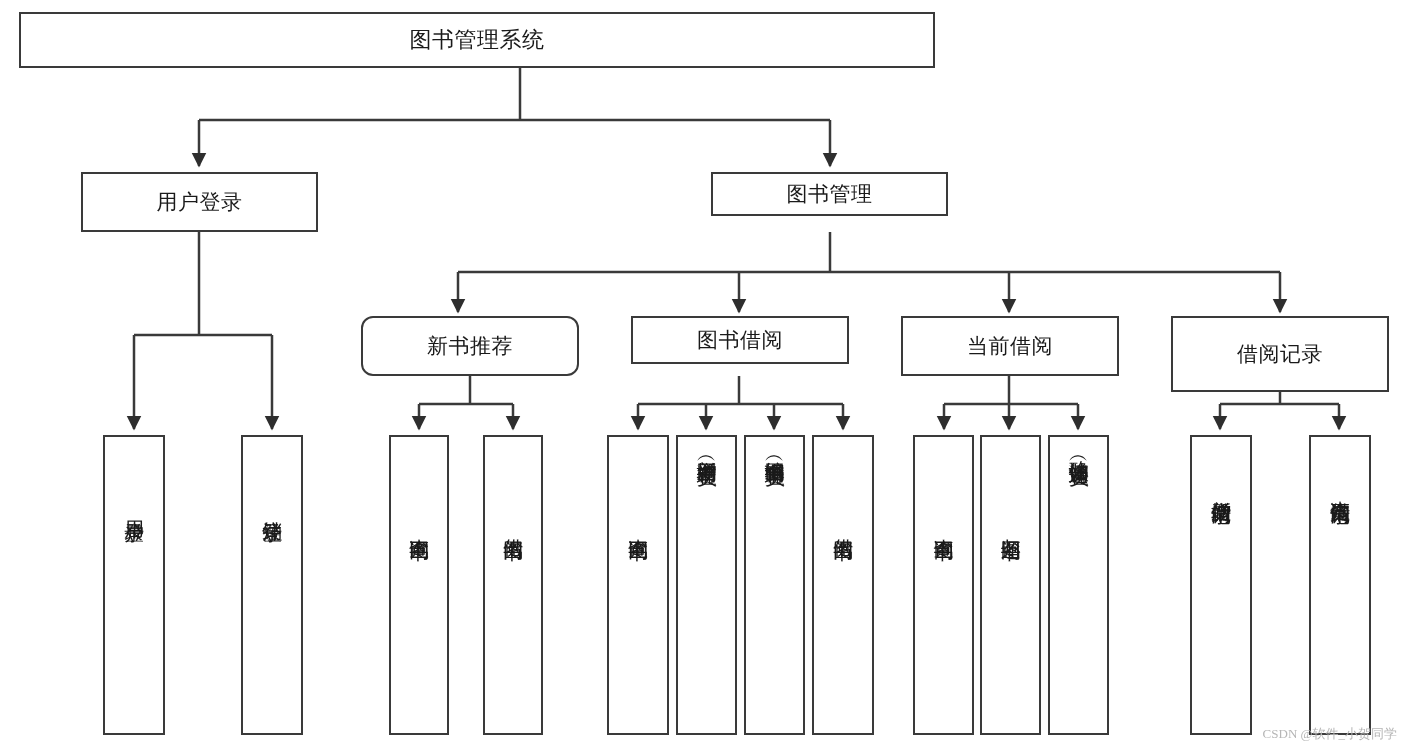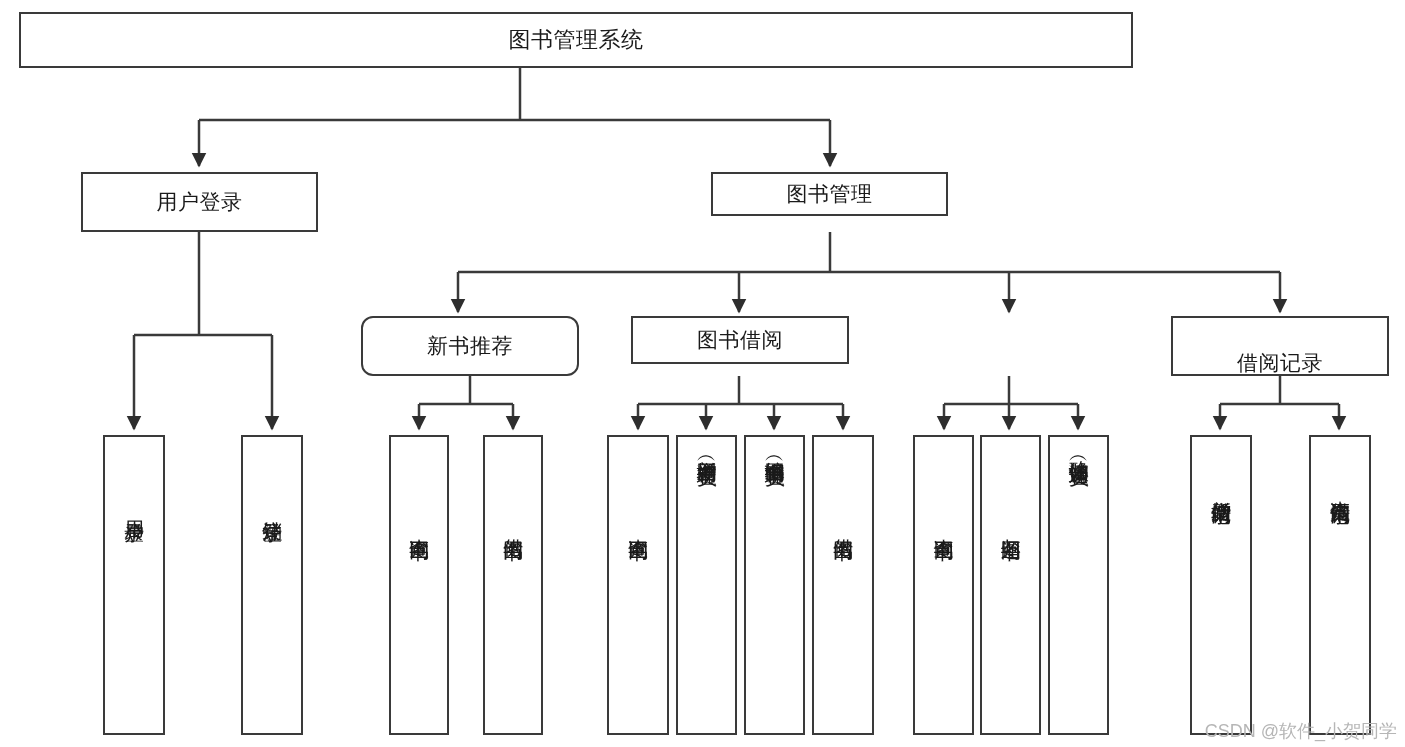--- a/index.html
+++ b/index.html
@@ -71,25 +71,25 @@
   .node.vert.mid2 .node-label {
     margin-top: 78px;
   }
   .node.vert.mid3 .node-label {
     margin-top: 40px;
   }
   .watermark {
     position: absolute;
     right: 8px;
     bottom: 4px;
-    font-size: 18px;
+    font-size: 13px;
     color: #b6b6b6;
     white-space: nowrap;
     z-index: 5;
-    font-family: Liberation Sans, sans-serif;
+    font-family: Liberation Serif, serif;
   }
 </style>
 </head>
 <body>
 
 <div id="canvas">
 
   <svg id="wires" viewBox="0 0 1405 747" width="1405" height="747" xmlns="http://www.w3.org/2000/svg">
     <defs>
       <marker id="arrow" viewBox="0 0 10 10" refX="9" refY="5" markerWidth="6" markerHeight="7" orient="auto-start-reverse">
@@ -133,38 +133,41 @@
       <path d="M 1009 404 L 1009 429" marker-end="url(#arrow)"></path>
       <path d="M 1078 404 L 1078 429" marker-end="url(#arrow)"></path>
 
       <path d="M 1280 376 L 1280 404"></path>
       <path d="M 1220 404 L 1339 404"></path>
       <path d="M 1220 404 L 1220 429" marker-end="url(#arrow)"></path>
       <path d="M 1339 404 L 1339 429" marker-end="url(#arrow)"></path>
     </g>
   </svg>
 
-  <div class="node horiz root" style="left:19px; top:12px; width:1114px; height:56px;">
+  <div class="node horiz root" style="left:19px; top:12px; width:916px; height:56px;">
     <span class="node-label">图书管理系统</span>
   </div>
 
   <div class="node horiz" style="left:81px; top:172px; width:237px; height:60px;">
     <span class="node-label">用户登录</span>
   </div>
   <div class="node horiz" style="left:711px; top:172px; width:237px; height:44px;">
     <span class="node-label">图书管理</span>
   </div>
 
   <div class="node horiz" style="left:361px; top:316px; width:218px; height:60px;border-radius:12px;">
     <span class="node-label">新书推荐</span>
   </div>
   <div class="node horiz" style="left:631px; top:316px; width:218px; height:48px;">
     <span class="node-label">图书借阅</span>
   </div>
-  <div class="node horiz" style="left:1171px; top:316px; width:218px; height:60px;align-items:flex-end;">
+  <div class="node horiz" style="left:901px; top:316px; width:218px; height:60px;">
+    <span class="node-label">当前借阅</span>
+  </div>
+  <div class="node horiz" style="left:1171px; top:316px; width:218px; height:76px;">
     <span class="node-label">借阅记录</span>
   </div>
 
   <div class="node vert mid" style="left:103px; top:435px; width:62px; height:300px;">
     <span class="node-label">用户登录</span>
   </div>
   <div class="node vert mid" style="left:241px; top:435px; width:62px; height:300px;">
     <span class="node-label">注销登录</span>
   </div>
 

